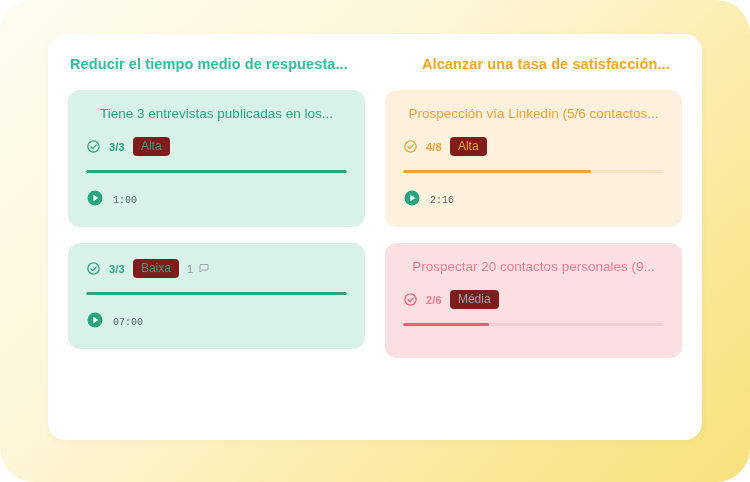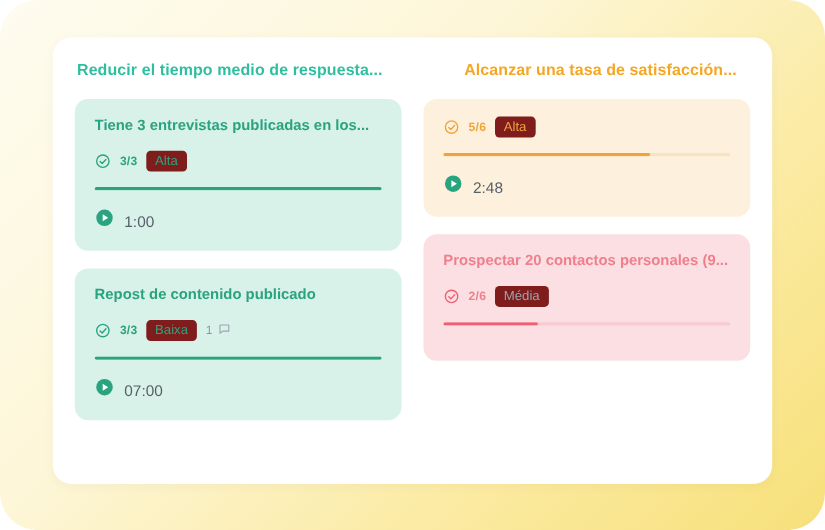--- a/index.html
+++ b/index.html
@@ -60,25 +60,26 @@
     padding: 16px 18px 16px 18px;
     box-sizing: border-box;
     margin-bottom: 16px;
   }
   .card.teal { background: #d9f2e9; }
   .card.amber { background: #fdf1dd; }
   .card.rose  { background: #fbdfe2; }
 
   .card-title {
     font-size: 13.5px;
-    font-weight: bold;
+    font-weight: normal;
     margin: 0 0 16px 0;
     white-space: nowrap;
     overflow: hidden;
     text-overflow: ellipsis;
+    text-align: center;
   }
   .card-title.teal  { color: #2aa37f; }
   .card-title.amber { color: #f0a33c; }
   .card-title.rose  { color: #ef7f8d; }
 
   .meta-row {
     display: flex;
     align-items: center;
     gap: 8px;
     margin-bottom: 14px;
@@ -127,22 +128,23 @@
   .bar-fill.teal  { background: #2aa37f; }
   .bar-fill.amber { background: #f0a33c; }
   .bar-fill.rose  { background: #ef5f73; }
 
   .time-row {
     display: flex;
     align-items: center;
     gap: 9px;
   }
   .time-label {
-    font-size: 14px;
+    font-size: 10px;
     color: #566069;
+    font-family: Liberation Mono, monospace;
   }
 </style>
 </head>
 <body>
 
 <div class="stage">
   <div class="panel">
     <div class="columns">
 
       <div class="column">
@@ -168,21 +170,20 @@
               <svg width="18" height="18" viewBox="0 0 24 24">
                 <circle cx="12" cy="12" r="10" fill="#2aa37f"></circle>
                 <polygon points="9.8,7.8 16.5,12 9.8,16.2" fill="#ffffff"></polygon>
               </svg>
             </span>
             <span class="time-label">1:00</span>
           </div>
         </div>
 
         <div class="card teal">
-          <div class="card-title teal">Repost de contenido publicado</div>
           <div class="meta-row">
             <span>
               <svg class="check-icon" width="15" height="15" viewBox="0 0 24 24" fill="none" stroke="#2aa37f" stroke-width="2" stroke-linecap="round" stroke-linejoin="round">
                 <circle cx="12" cy="12" r="9"></circle>
                 <polyline points="8,12.5 11,15.5 16.5,9.5"></polyline>
               </svg>
             </span>
             <span class="count teal">3/3</span>
             <span class="chip teal">Baixa</span>
             <span class="comment">
@@ -206,41 +207,42 @@
             </span>
             <span class="time-label">07:00</span>
           </div>
         </div>
       </div>
 
       <div class="column">
         <div class="col-title amber">Alcanzar una tasa de satisfacción...</div>
 
         <div class="card amber">
+          <div class="card-title amber">Prospección vía Linkedin (5/6 contactos...</div>
           <div class="meta-row">
             <span>
               <svg class="check-icon" width="15" height="15" viewBox="0 0 24 24" fill="none" stroke="#f0a33c" stroke-width="2" stroke-linecap="round" stroke-linejoin="round">
                 <circle cx="12" cy="12" r="9"></circle>
                 <polyline points="8,12.5 11,15.5 16.5,9.5"></polyline>
               </svg>
             </span>
-            <span class="count amber">5/6</span>
+            <span class="count amber">4/8</span>
             <span class="chip amber">Alta</span>
           </div>
           <div class="bar-track amber">
             <div class="bar-fill amber" style="width:72%"></div>
           </div>
           <div class="time-row">
             <span>
               <svg width="18" height="18" viewBox="0 0 24 24">
                 <circle cx="12" cy="12" r="10" fill="#2aa37f"></circle>
                 <polygon points="9.8,7.8 16.5,12 9.8,16.2" fill="#ffffff"></polygon>
               </svg>
             </span>
-            <span class="time-label">2:48</span>
+            <span class="time-label">2:16</span>
           </div>
         </div>
 
         <div class="card rose">
           <div class="card-title rose">Prospectar 20 contactos personales (9...</div>
           <div class="meta-row">
             <span>
               <svg class="check-icon" width="15" height="15" viewBox="0 0 24 24" fill="none" stroke="#ef5f73" stroke-width="2" stroke-linecap="round" stroke-linejoin="round">
                 <circle cx="12" cy="12" r="9"></circle>
                 <polyline points="8,12.5 11,15.5 16.5,9.5"></polyline>

